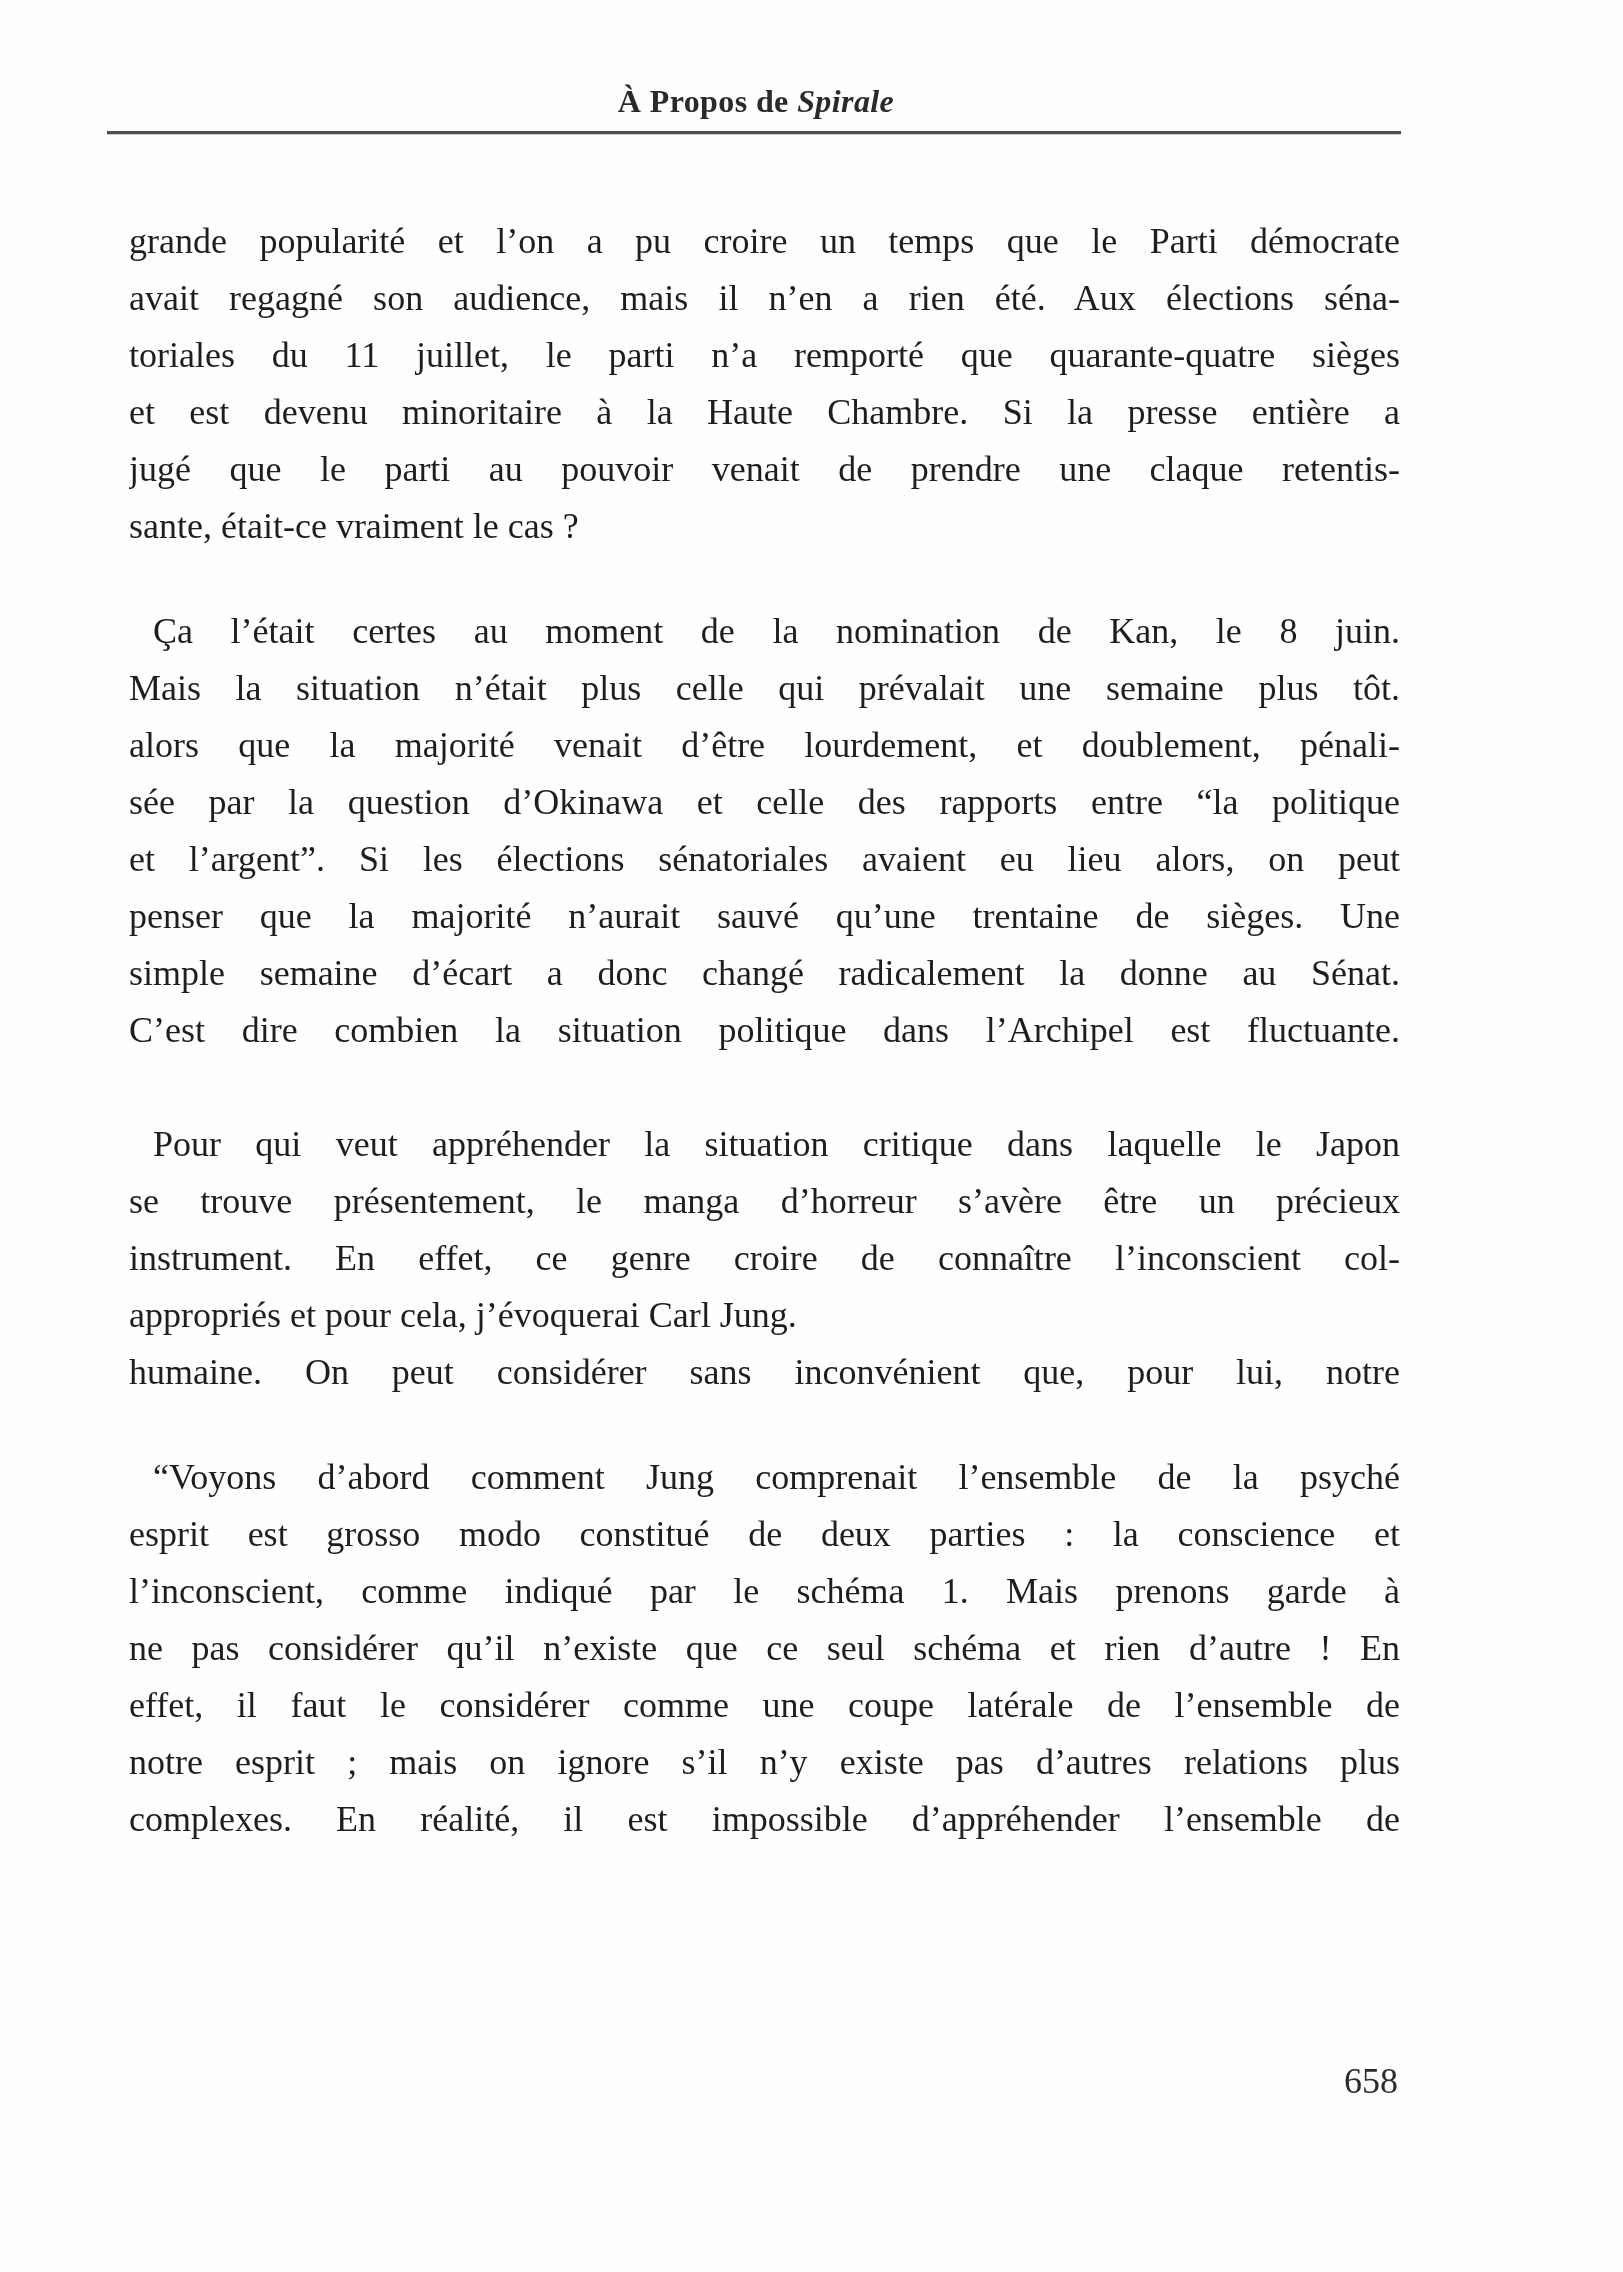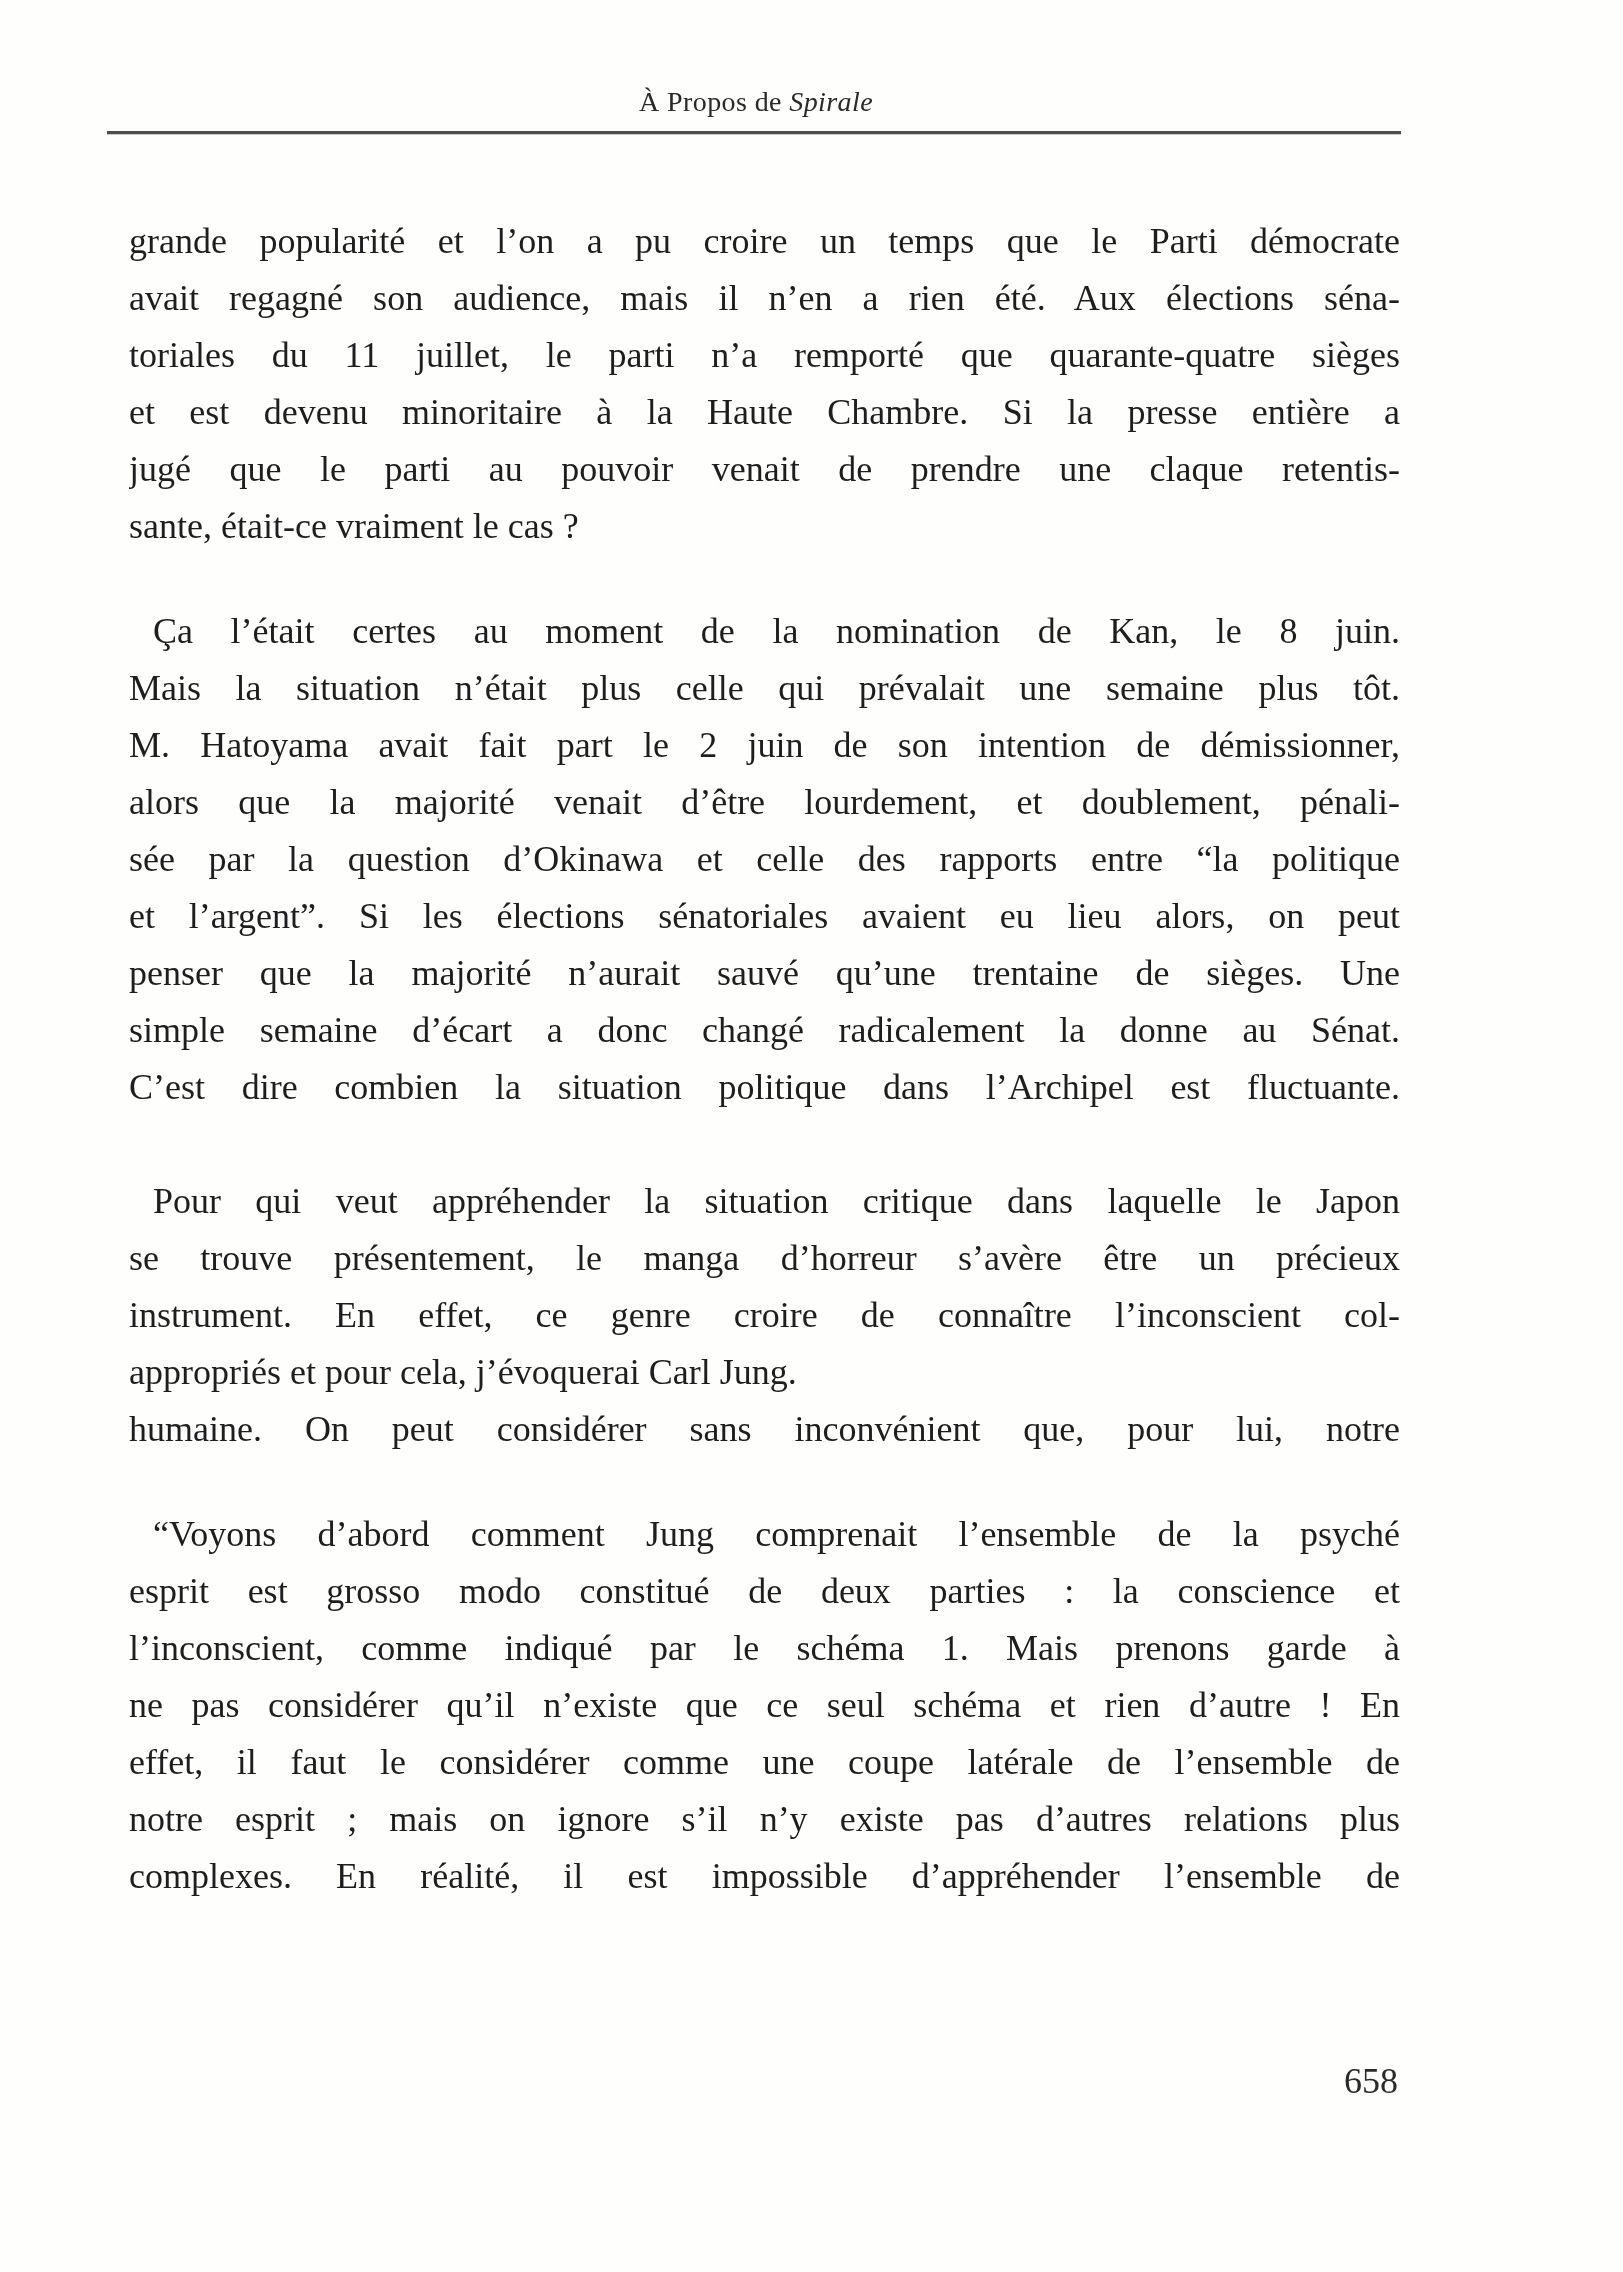--- a/index.html
+++ b/index.html
@@ -15,24 +15,25 @@
     font-family: "Liberation Serif", "DejaVu Serif", serif;
     color: #1e1e1e;
     overflow: hidden;
   }
   .running-head {
     position: absolute;
     top: 81px;
     left: 110px;
     width: 1292px;
     text-align: center;
-    font-size: 28px;
+    font-size: 32px;
     line-height: 41px;
     color: #2a2a2a;
     letter-spacing: 0.4px;
+    font-weight: bold;
   }
   .running-head em {
     font-style: italic;
   }
   .header-rule {
     position: absolute;
     top: 131px;
     left: 107px;
     width: 1294px;
     height: 3.4px;
@@ -95,21 +96,20 @@
         <div class="line">grande popularité et l’on a pu croire un temps que le Parti démocrate</div>
         <div class="line">avait regagné son audience, mais il n’en a rien été. Aux élections séna-</div>
         <div class="line">toriales du 11 juillet, le parti n’a remporté que quarante-quatre sièges</div>
         <div class="line">et est devenu minoritaire à la Haute Chambre. Si la presse entière a</div>
         <div class="line">jugé que le parti au pouvoir venait de prendre une claque retentis-</div>
         <div class="line last">sante, était-ce vraiment le cas ?</div>
       </div>
       <div class="paragraph">
         <div class="line indent">Ça l’était certes au moment de la nomination de Kan, le 8 juin.</div>
         <div class="line">Mais la situation n’était plus celle qui prévalait une semaine plus tôt.</div>
-        <div class="line">M. Hatoyama avait fait part le 2 juin de son intention de démissionner,</div>
         <div class="line">alors que la majorité venait d’être lourdement, et doublement, pénali-</div>
         <div class="line">sée par la question d’Okinawa et celle des rapports entre “la politique</div>
         <div class="line">et l’argent”. Si les élections sénatoriales avaient eu lieu alors, on peut</div>
         <div class="line">penser que la majorité n’aurait sauvé qu’une trentaine de sièges. Une</div>
         <div class="line">simple semaine d’écart a donc changé radicalement la donne au Sénat.</div>
         <div class="line">C’est dire combien la situation politique dans l’Archipel est fluctuante.</div>
       </div>
       <div class="paragraph space-before">
         <div class="line indent">Pour qui veut appréhender la situation critique dans laquelle le Japon</div>
         <div class="line">se trouve présentement, le manga d’horreur s’avère être un précieux</div>

